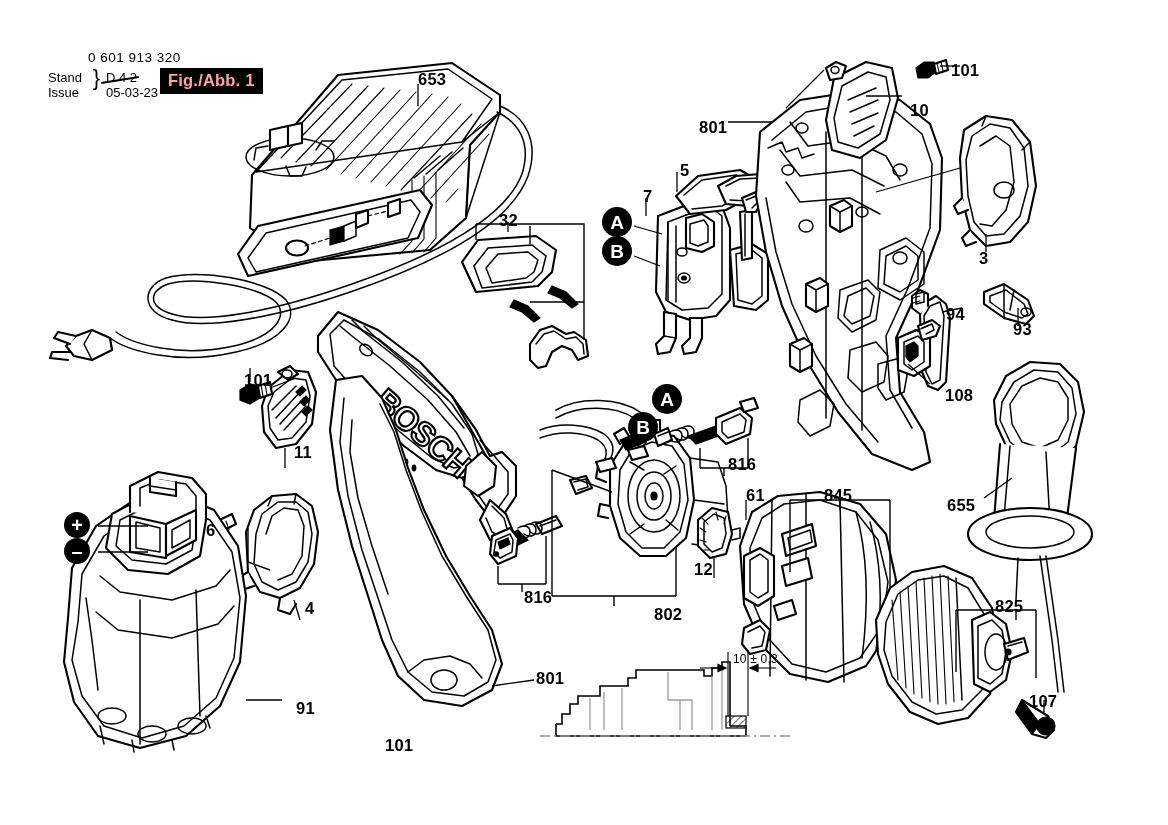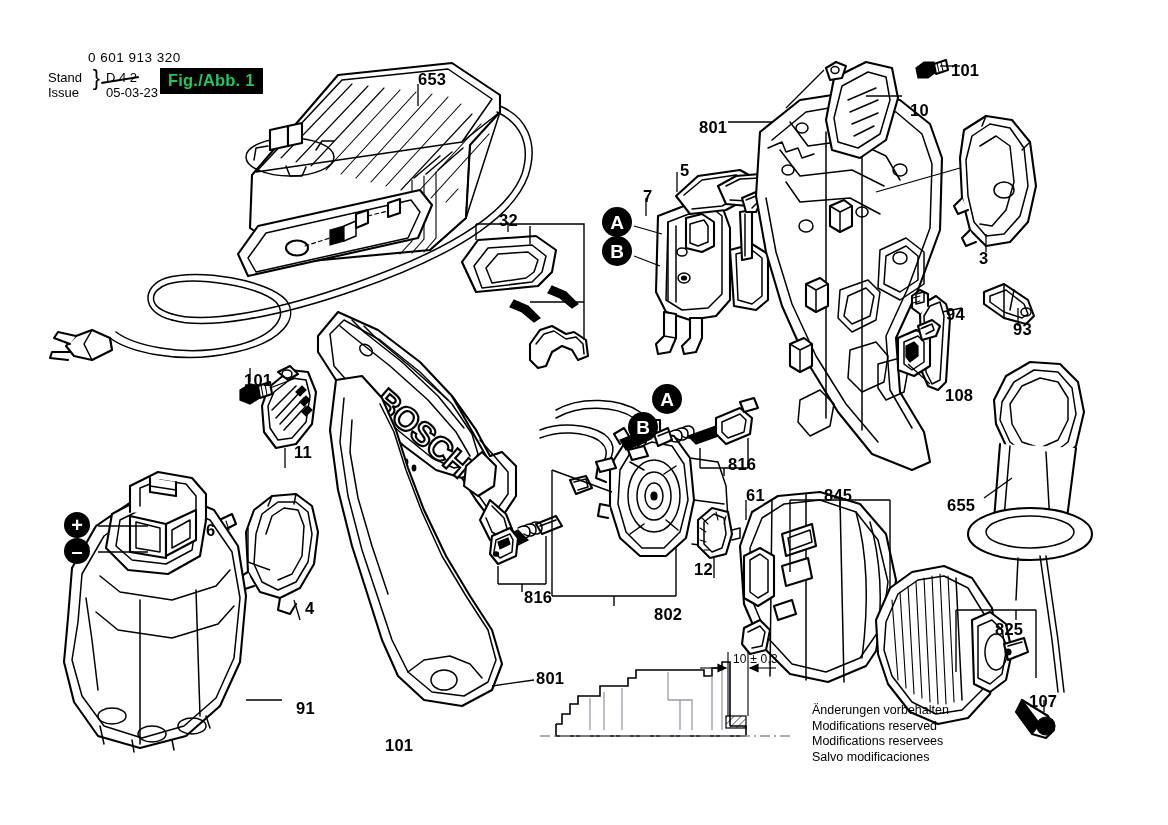--- a/index.html
+++ b/index.html
@@ -28,21 +28,21 @@
     display:inline-block;width:13px;text-align:center;
     font-size:22px;line-height:12px;position:relative;top:1px;
   }
   .sb-val{display:inline-block;padding-left:3px;}
   .strike{position:relative;}
   .strike:after{
     content:"";position:absolute;left:-2px;right:-2px;top:52%;
     height:1.6px;background:#000;transform:rotate(-9deg);
   }
   #fig-badge{
-    left:160px;top:68px;background:#000;color:#22c55e;
+    left:160px;top:68px;background:#000;color:#fca5a5;
     font-size:16.5px;font-weight:bold;padding:3px 8px 4px 8px;letter-spacing:.2px;
   }
 
   
   .lbl{
     position:absolute;font-size:16.5px;font-weight:bold;
     white-space:nowrap;line-height:1;letter-spacing:.2px;
   }
 
   
@@ -653,26 +653,20 @@
 <div class="badge" style="left:602px;top:207px;">A</div>
 <div class="badge" style="left:602px;top:236px;">B</div>
 <div class="badge" style="left:652px;top:384px;">A</div>
 <div class="badge" style="left:628px;top:412px;">B</div>
 
 <div class="badge pm" style="left:64px;top:512px;">+</div>
 <div class="badge pm" style="left:64px;top:538px;">–</div>
 
 <div id="dim-text">10 ± 0,3</div>
 
-<div id="footer-note">
-  <div>Änderungen vorbehalten</div>
-  <div>Modifications reserved</div>
-  <div>Modifications reservees</div>
-  <div>Salvo modificaciones</div>
-</div>
 
 <div id="callout-layer">
       <div class="lbl" style="left: 418px; top: 71px;">653</div>
       <div class="lbl" style="left: 951px; top: 62px;">101</div>
       <div class="lbl" style="left: 910px; top: 94px; margin-top: 8px;">10</div>
       <div class="lbl" style="left: 699px; top: 119px;">801</div>
       <div class="lbl" style="left: 979px; top: 250px;">3</div>
       <div class="lbl" style="left: 680px; top: 162px;">5</div>
       <div class="lbl" style="left: 643px; top: 188px;">7</div>
       <div class="lbl" style="left: 499px; top: 212px;">32</div>
@@ -681,21 +675,21 @@
       <div class="lbl" style="left: 945px; top: 387px;">108</div>
       <div class="lbl" style="left: 244px; top: 372px;">101</div>
       <div class="lbl" style="left: 294px; top: 444px;">11</div>
       <div class="lbl" style="left: 728px; top: 456px;">816</div>
       <div class="lbl" style="left: 524px; top: 589px;">816</div>
       <div class="lbl" style="left: 654px; top: 606px;">802</div>
       <div class="lbl" style="left: 694px; top: 561px;">12</div>
       <div class="lbl" style="left: 746px; top: 487px;">61</div>
       <div class="lbl" style="left: 824px; top: 487px;">845</div>
       <div class="lbl" style="left: 947px; top: 497px;">655</div>
-      <div class="lbl" style="left: 995px; top: 598px; margin-top: 23px;">825</div>
+      <div class="lbl" style="left: 995px; top: 598px;">825</div>
       <div class="lbl" style="left: 1029px; top: 693px;">107</div>
       <div class="lbl" style="left: 206px; top: 522px;">6</div>
       <div class="lbl" style="left: 305px; top: 600px;">4</div>
       <div class="lbl" style="left: 296px; top: 700px;">91</div>
       <div class="lbl" style="left: 536px; top: 670px;">801</div>
       <div class="lbl" style="left: 385px; top: 737px;">101</div>
     </div>
 
 </div>
 

